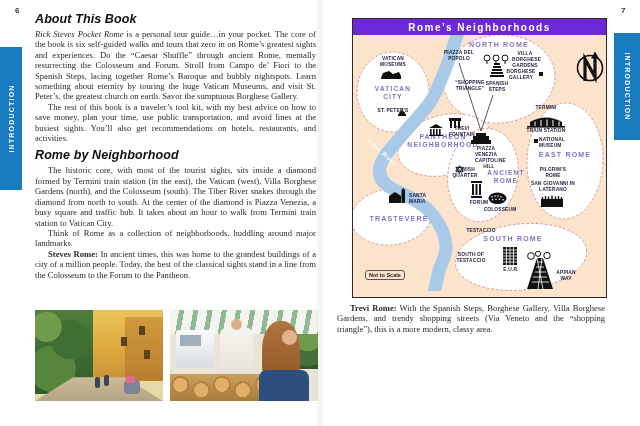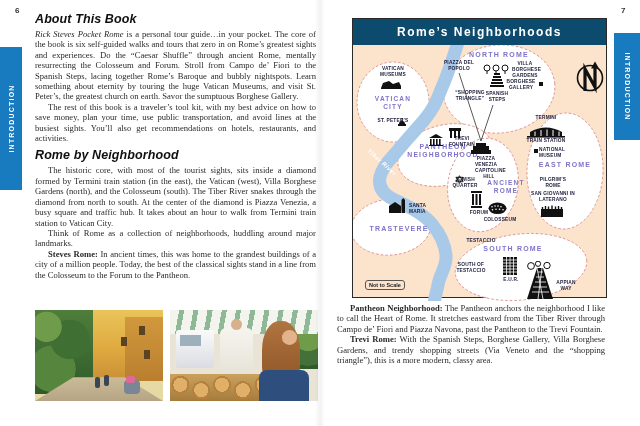--- a/index.html
+++ b/index.html
@@ -72,22 +72,22 @@
       background:
         radial-gradient(circle at 10% 40%, #e0b068 0 7px, #b5813c 7px 9px, transparent 9px),
         radial-gradient(circle at 30% 60%, #e0b068 0 7px, #b5813c 7px 9px, transparent 9px),
         radial-gradient(circle at 50% 40%, #e0b068 0 7px, #b5813c 7px 9px, transparent 9px),
         radial-gradient(circle at 70% 60%, #e0b068 0 7px, #b5813c 7px 9px, transparent 9px),
         radial-gradient(circle at 90% 40%, #e0b068 0 7px, #b5813c 7px 9px, transparent 9px),
         linear-gradient(180deg,#caa25e,#a57c3c); }
 
   
   .map { position:absolute; left:32px; top:18px; width:255px; height:280px; border:1px solid #2a2a2a; background:#fbe3cc; }
-  .map-title { height:26px; background:#0c4a6e; color:#fff; display:flex; align-items:center; justify-content:center;
-               font-size:12px; font-weight:bold; letter-spacing:1.5px; }
+  .map-title { height:16px; background:#6d28d9; color:#fff; display:flex; align-items:center; justify-content:center;
+               font-size:10px; font-weight:bold; letter-spacing:1.5px; }
   .map-body { position:relative; width:253px; height:256px; overflow:hidden; }
   .map-svg { position:absolute; left:0; top:0; }
 
   .ml { position:absolute; font-size:4.8px; font-weight:bold; color:#1c1c3a; line-height:1.2;
         text-align:center; letter-spacing:0.2px; }
   .ml.la { text-align:left; }
   .mr { position:absolute; font-weight:bold; color:#7f74c8; text-align:center; line-height:1.25; letter-spacing:1.2px; }
   .micon { position:absolute; }
   .sq { position:absolute; width:3.5px; height:3.5px; background:#111; }
   .river-label { position:absolute; left:10px; top:116px; width:42px; font-size:5.8px; font-style:italic; font-weight:bold;
@@ -365,18 +365,17 @@
               <circle r="12.5" fill="none" stroke="#111" stroke-width="1.6"></circle>
               <path d="M-5,13 L-5,-9 L5,9 L5,-12" fill="none" stroke="#111" stroke-width="3.2"></path>
               <polygon points="5,-16.5 1,-9.5 9,-9.5" fill="#111"></polygon>
             </svg>
         </div>
 
       </div>
     </div>
 
     <div class="rcol">
-      <p class="body-p"><span class="lead-b">Pantheon Neighborhood:</span><span> The Pantheon anchors the neighborhood I like to call the Heart of Rome. It stretches eastward from the Tiber River through Campo de’ Fiori and Piazza Navona, past the Pantheon to the Trevi Fountain.</span></p>
       <p class="body-p"><span class="lead-b">Trevi Rome:</span><span> With the Spanish Steps, Borghese Gallery, Villa Borghese Gardens, and trendy shopping streets (Via Veneto and the “shopping triangle”), this is a more modern, classy area.</span></p>
     </div>
   </div>
 
 </div>
 
 </body></html>

